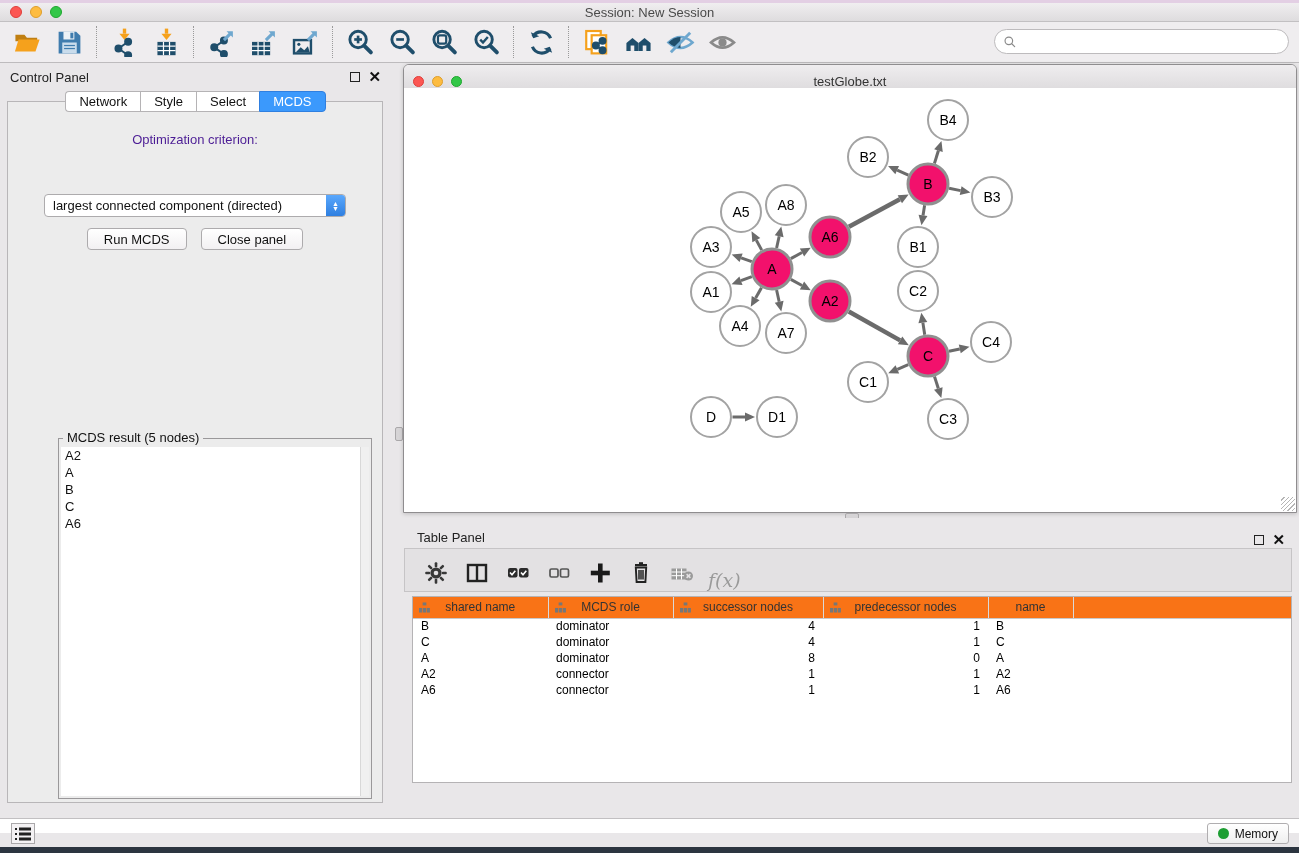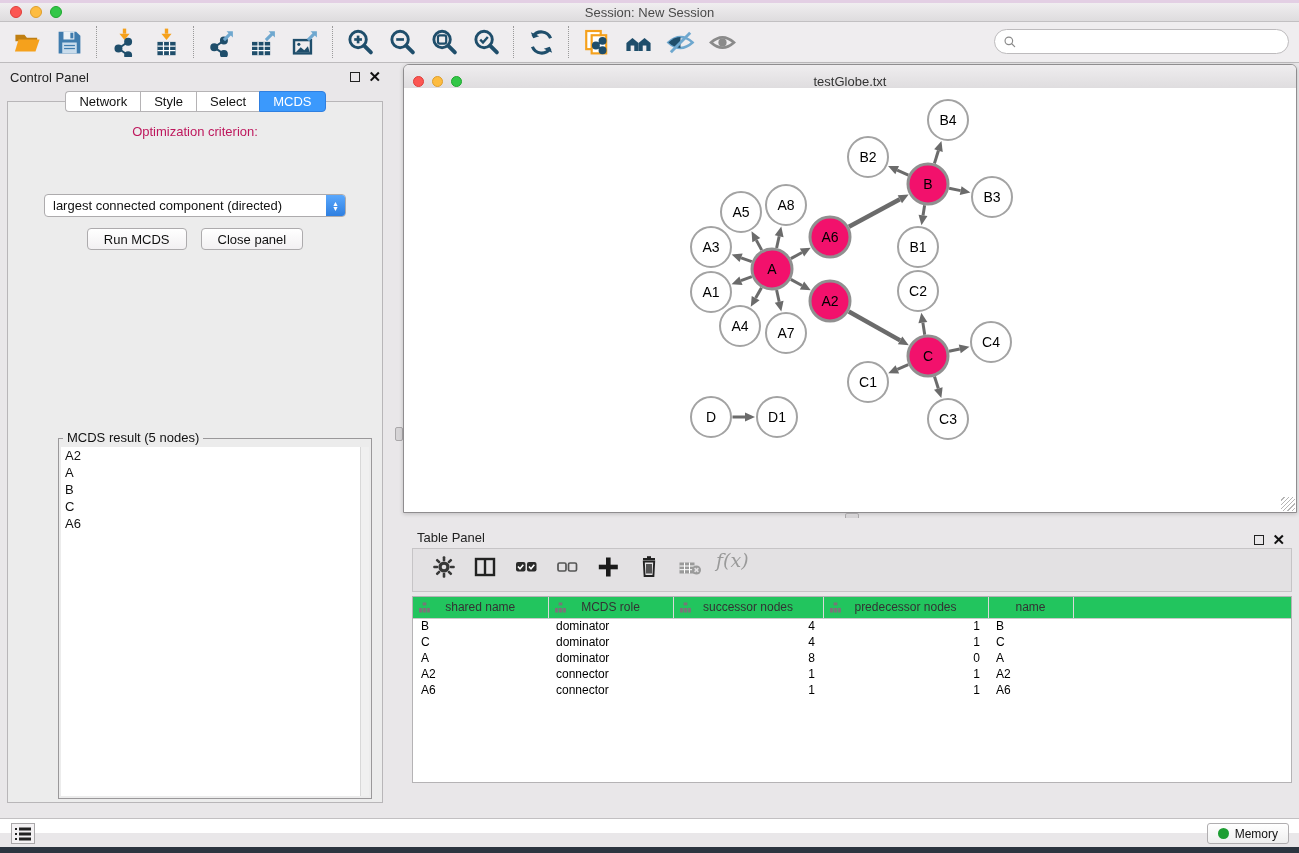--- a/index.html
+++ b/index.html
@@ -38,21 +38,21 @@
   .float-icon { width:10px; height:10px; border:1.6px solid #222; display:inline-block; }
   .close-icon { font-size:15px; font-weight:bold; color:#111; line-height:10px; }
   .cp-body { position:absolute; left:7px; right:8px; top:38px; bottom:15px; background:#ececec;
     border:1px solid #b8b6b8; }
   .seg-tabs { position:absolute; top:28px; left:0; width:391px; display:flex; justify-content:center; z-index:3; }
   .seg-tab { height:21px; padding:8px 13px; background:#fff; border:1px solid #b5b3b5; border-right:none;
     font-size:13px; display:flex; align-items:center; color:#111; }
   .seg-tab:first-child { border-radius:4px 0 0 4px; }
   .seg-tab:last-child { border-right:1px solid #b5b3b5; border-radius:0 4px 4px 0; }
   .seg-tab.active { background:#3b99fc; border-color:#2f7fe0; color:#fff; }
-  .opt-label { text-align:center; font-size:13px; margin-top:22px; color:#be185d; }
+  .opt-label { text-align:center; font-size:13px; margin-top:30px; color:#4c1d95; }
   .dropdown { position:absolute; left:36px; right:36px; top:92px; height:23px; background:#fff;
     border:1px solid #adabad; border-radius:4px; display:flex; align-items:center; }
   .dropdown-text { flex:1; font-size:13px; padding-left:8px; color:#111; white-space:nowrap; overflow:hidden; }
   .dropdown-stepper { width:19px; height:21px; background:linear-gradient(#5aa8fd,#2f7fe0); border-radius:0 3px 3px 0;
     display:flex; flex-direction:column; align-items:center; justify-content:center; color:#fff; }
   .dropdown-stepper span { font-size:7px; line-height:5px; }
   .btn-row { position:absolute; top:126px; left:0; right:0; display:flex; justify-content:center; gap:14px; }
   .btn { height:22px; padding:0 16px; background:linear-gradient(#ffffff,#f2f0f2); border:1px solid #adabad;
     border-radius:4px; font-size:13px; display:flex; align-items:center; color:#111; }
   .result-fieldset { position:absolute; left:10px; right:10px; top:336px; bottom:3px;
@@ -76,29 +76,29 @@
   .net-titlebar .light { width:11px; height:11px; }
   .net-title { position:absolute; left:0; right:0; text-align:center; font-size:13px; color:#333; }
   .net-canvas { position:absolute; left:0; top:23px; right:0; bottom:0; background:#fff; overflow:hidden; }
   .resize-grip { position:absolute; right:1px; bottom:1px; width:14px; height:14px;
     background:repeating-linear-gradient(135deg,transparent,transparent 2px,#b5b5b5 2px,#b5b5b5 3px); }
   .node text { font-size:14px; fill:#000; }
 
   
   .table-panel { position:absolute; left:403px; top:518px; width:896px; height:300px; background:#e9e7e9; }
   .tp-header { height:27px; display:flex; align-items:flex-end; padding:0 14px;gap:13px; }
-  .tp-toolbar { position:absolute; left:9px; right:7px; top:30px; height:44px; background:#e3e1e3;
-    border:1px solid #c6c4c6; display:flex; align-items:flex-start; padding-left:12px; gap:4px; }
+  .tp-toolbar { position:absolute; left:1px; right:7px; top:30px; height:44px; background:#e3e1e3;
+    border:1px solid #c6c4c6; display:flex; align-items:flex-end; padding-left:12px; gap:4px; }
   .tp-btn { width:37px; height:36px; display:flex; align-items:center; justify-content:center; }
   .tp-btn svg { width:24px; height:24px; }
   .fx-label { font-family:"DejaVu Serif",serif; font-style:italic; font-size:19px; color:#9a9a9a; margin-left:4px; }
   .data-table-wrap { position:absolute; left:9px; right:7px; top:78px; bottom:35px; background:#fff;
     border:1px solid #b5b3b5; overflow:hidden; }
   table.data { border-collapse:collapse; width:100%; font-size:12px; }
-  table.data th { height:21px; background:#22c55e; border-bottom:1px solid #c9c9c9; border-right:1px solid #d9d9d9;
+  table.data th { height:21px; background:#f97316; border-bottom:1px solid #c9c9c9; border-right:1px solid #d9d9d9;
     font-weight:normal; color:#333; position:relative; }
   table.data th .col-icon { position:absolute; left:6px; top:5px; }
   table.data td { height:16px; padding:0 8px; color:#000; white-space:nowrap; }
   td.num { text-align:right; padding-right:14px; }
   .tp-tabs { position:absolute; bottom:8px; left:0; right:0; display:flex; justify-content:center; }
 
   
   .status-bar { position:absolute; left:0; top:818px; width:1299px; height:15px; background:#ffffff;
     border-top:1px solid #c2c0c2; }
   .list-btn { position:absolute; left:11px; top:4px; width:24px; height:21px; background:#f4f2f4;

